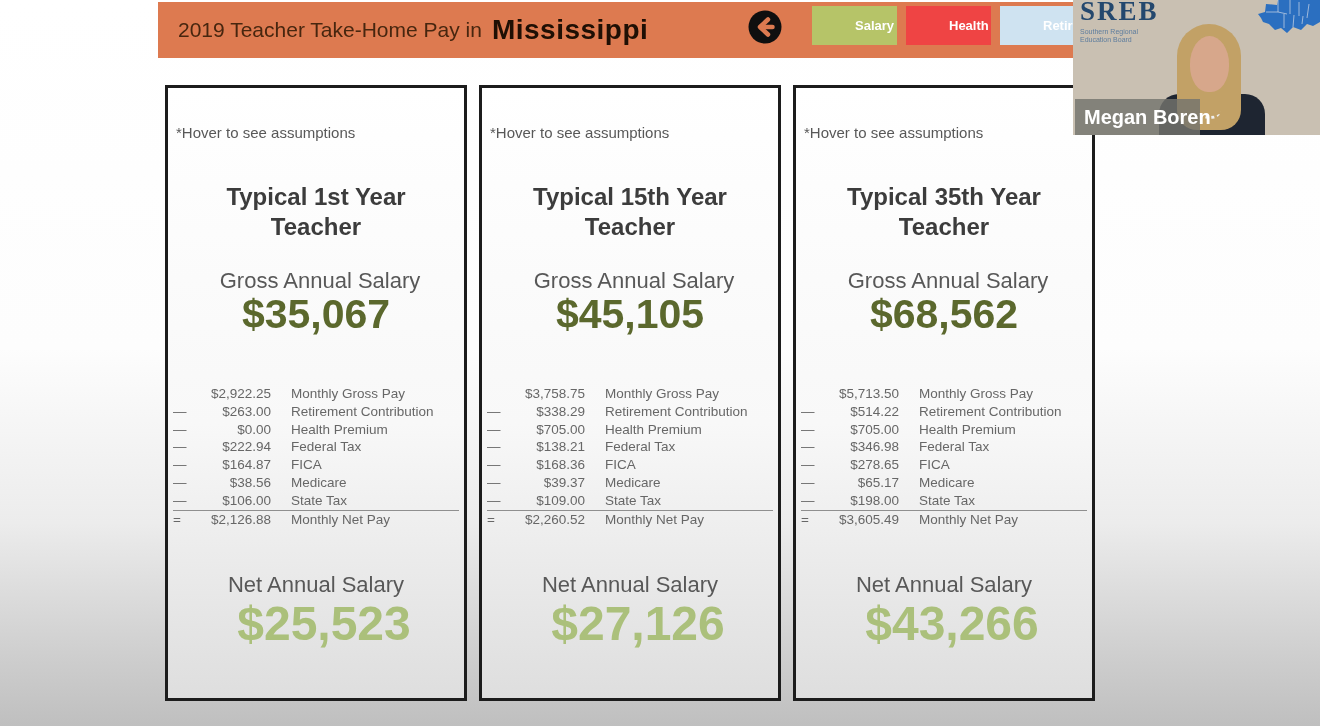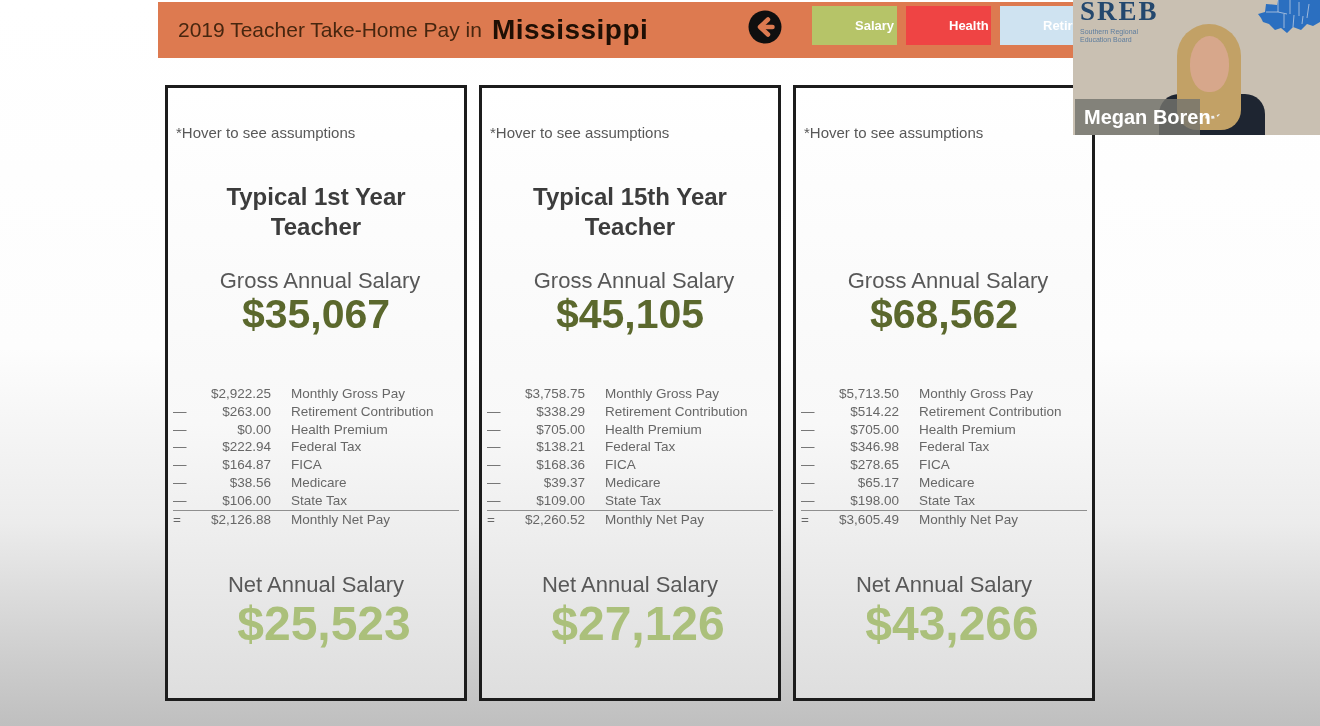--- a/index.html
+++ b/index.html
@@ -201,20 +201,21 @@
             <span class="amt">$2,260.52</span>
             <span class="lbl">Monthly Net Pay</span>
           </div>
       </div>
       <div class="net-label">Net Annual Salary</div>
       <div class="net-value">$27,126</div>
     </div>
 
     <div class="card">
       <div class="hover-note">*Hover to see assumptions</div>
+      <div class="card-title">Typical 35th Year Teacher</div>
       <div class="gross-label">Gross Annual Salary</div>
       <div class="gross-value">$68,562</div>
       <div class="breakdown">
         <div class="row">
             <span class="pre"></span>
             <span class="amt">$5,713.50</span>
             <span class="lbl">Monthly Gross Pay</span>
           </div>
         <div class="row">
             <span class="pre">—</span>

